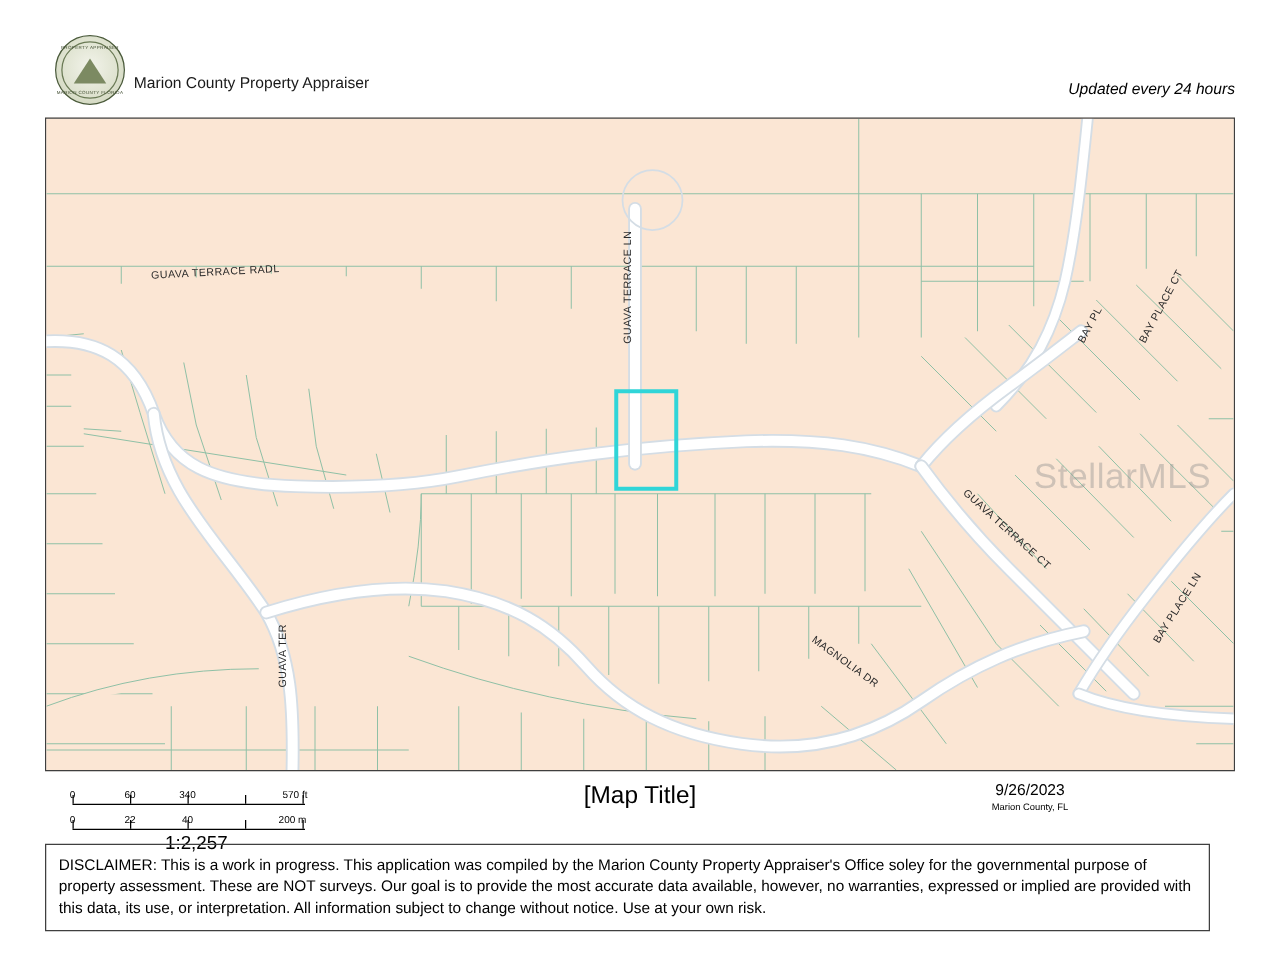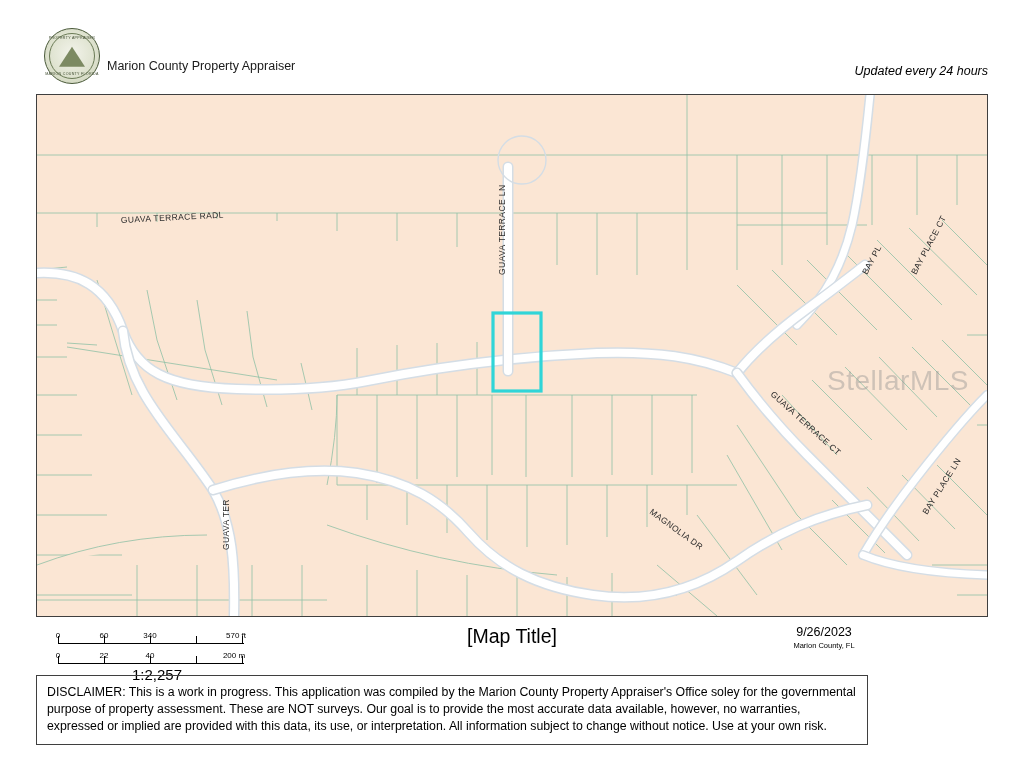--- a/index.html
+++ b/index.html
@@ -183,21 +183,21 @@
     width: 160px;
   }
   .date-main { font-size: 12.5px; }
   .date-sub { font-size: 7.5px; margin-top: 2px; }
 
   
   .disclaimer {
     position: absolute;
     left: 36px;
     top: 675px;
-    width: 832px;
+    width: 932px;
     height: 70px;
     border: 1px solid #3f3f3f;
     box-sizing: border-box;
     padding: 8px 10px 6px 10px;
     font-size: 12.3px;
     line-height: 1.38;
   }
 
   
   text.road {

